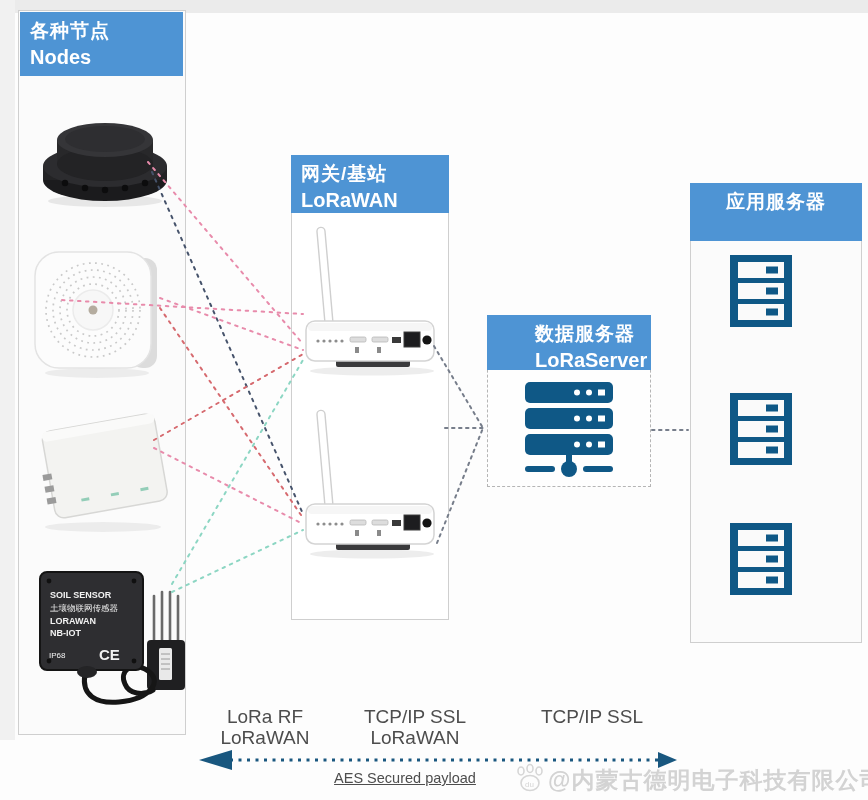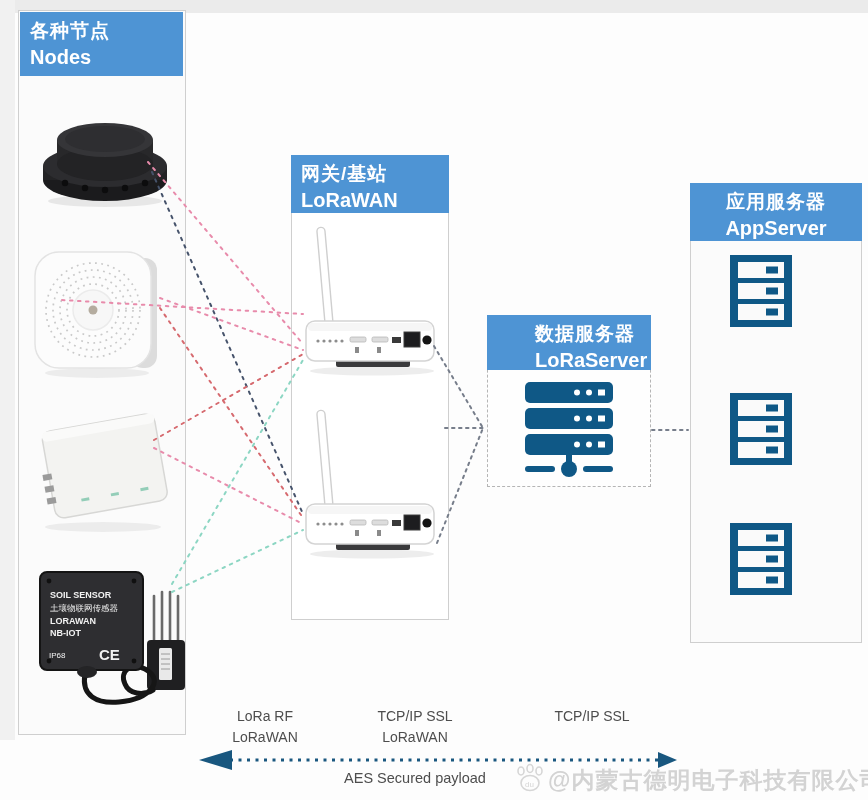--- a/index.html
+++ b/index.html
@@ -22,21 +22,21 @@
   }
   .hdr .zh{font-size:19px;font-weight:bold;letter-spacing:1px;display:block;}
   .hdr .en{font-size:20px;font-weight:bold;display:block;margin-top:2px;}
 
   .dev{position:absolute;z-index:4;}
   svg{display:block;}
 
   .lines{position:absolute;left:0;top:0;z-index:5;pointer-events:none;}
 
   .link-label{
-    position:absolute;color:#4d4d4d;font-size:14px;line-height:21px;text-align:center;z-index:6;
+    position:absolute;color:#4d4d4d;font-size:19px;line-height:21px;text-align:center;z-index:6;
   }
   .aes-label{
     position:absolute;color:#4d4d4d;font-size:14.5px;z-index:6;text-align:center;
   }
   .watermark{
     position:absolute;color:#d3d3d3;font-size:23px;font-weight:bold;letter-spacing:1px;z-index:3;
     white-space:nowrap;
   }
   .paw{position:absolute;z-index:3;}
 </style>
@@ -60,21 +60,20 @@
   <div class="hdr" style="left:291px;top:155px;width:158px;height:58px;">
     <span class="zh">网关/基站</span>
     <span class="en">LoRaWAN</span>
   </div>
   <div class="hdr" style="left:487px;top:315px;width:164px;height:55px;padding-left:48px;">
     <span class="zh">数据服务器</span>
     <span class="en">LoRaServer</span>
   </div>
   <div class="hdr" style="left:690px;top:183px;width:172px;height:58px;text-align:center;">
     <span class="zh">应用服务器</span>
-    <span class="en">AppServer</span>
   </div>
 
   <div class="dev" style="left:35px;top:98px;">
     <svg width="140" height="112" viewBox="0 0 140 112">
       <ellipse cx="70" cy="103" rx="57" ry="6" fill="#000" opacity="0.08"></ellipse>
       <ellipse cx="70" cy="82" rx="62" ry="21" fill="#1b1b1d"></ellipse>
       <rect x="8" y="68" width="124" height="14" fill="#232325"></rect>
       <ellipse cx="70" cy="68" rx="62" ry="21" fill="#2c2c2f"></ellipse>
       <rect x="22" y="42" width="96" height="24" fill="#28282a"></rect>
       <ellipse cx="70" cy="66" rx="48" ry="17" fill="#232325"></ellipse>
@@ -307,21 +306,21 @@
     <div>LoRa RF</div>
     <div>LoRaWAN</div>
   </div>
   <div class="link-label" style="left:350px;top:706px;width:130px;">
     <div>TCP/IP SSL</div>
     <div>LoRaWAN</div>
   </div>
   <div class="link-label" style="left:512px;top:706px;width:160px;">
     <div>TCP/IP SSL</div>
   </div>
-  <div class="aes-label" style="left:310px;top:770px;width:210px;">AES Secured payload</div>
+  <div class="aes-label" style="left:300px;top:770px;width:210px;text-decoration:underline;">AES Secured payload</div>
 
   <div class="paw" style="left:513px;top:763px;text-align:right;">
     <svg width="34" height="30" viewBox="0 0 34 30">
       <g fill="none" stroke="#d6d6d6" stroke-width="1.6">
         <ellipse cx="8" cy="8" rx="3" ry="4"></ellipse>
         <ellipse cx="17" cy="5.5" rx="3" ry="4"></ellipse>
         <ellipse cx="26" cy="8" rx="3" ry="4"></ellipse>
         <ellipse cx="17" cy="20" rx="9" ry="7.5"></ellipse>
       </g>
       <text x="12" y="24" font-size="8" fill="#d6d6d6" font-family="Liberation Sans, sans-serif">du</text>

